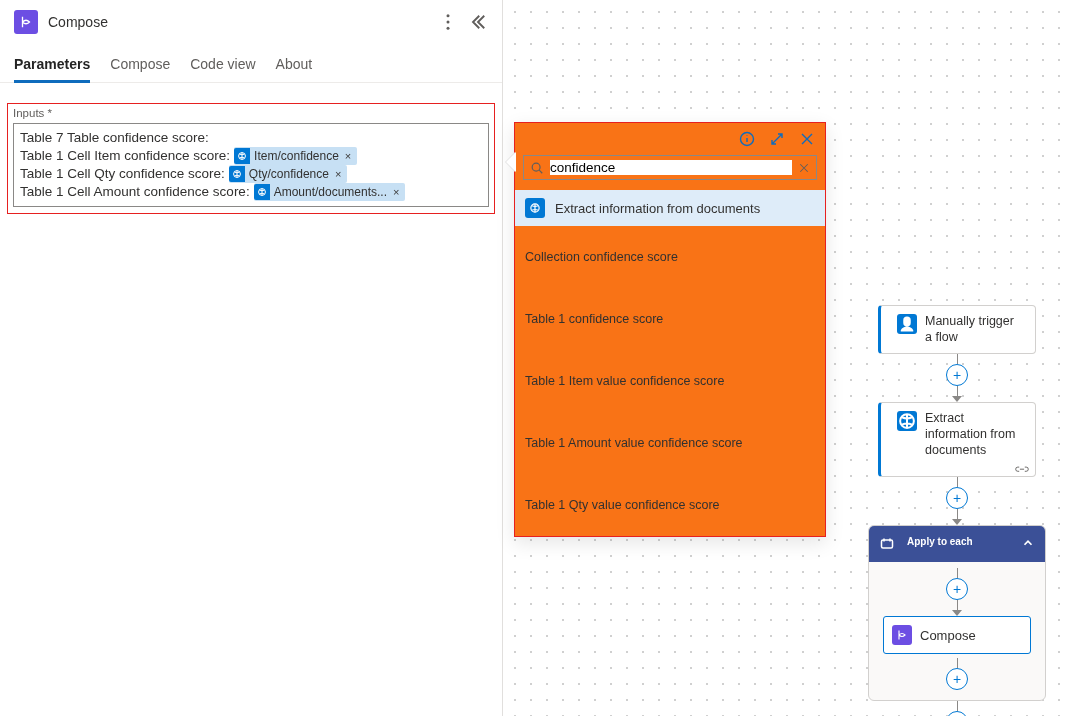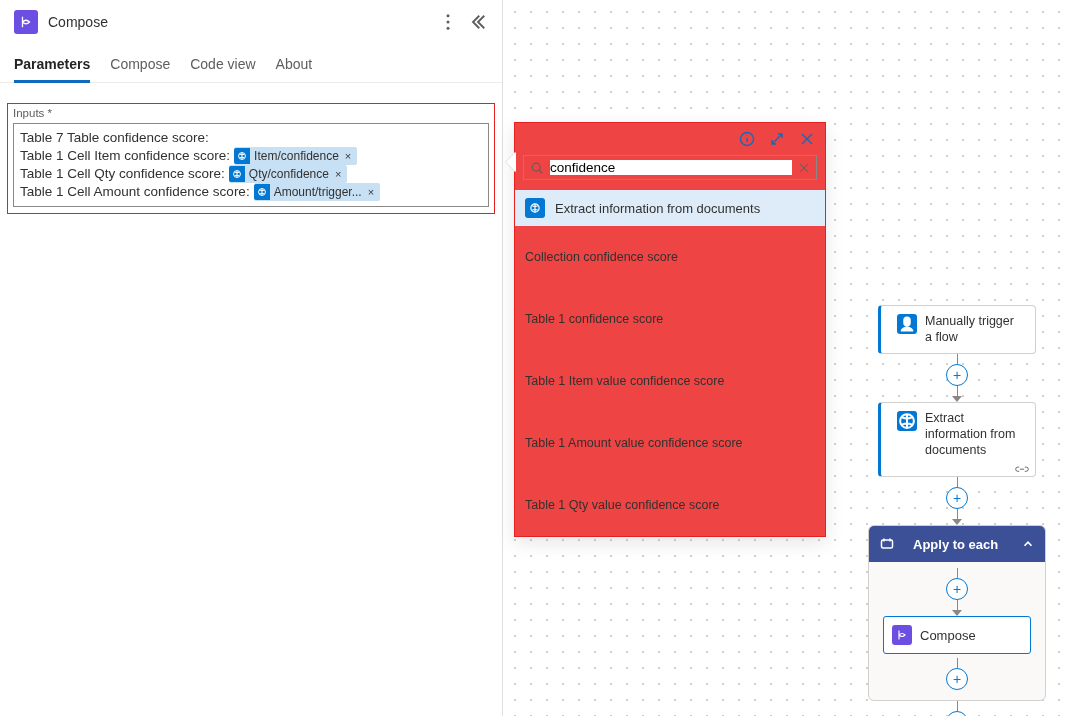--- a/index.html
+++ b/index.html
@@ -108,21 +108,21 @@
     flex-shrink:0;
   }
   .token-icon svg { width:10px; height:10px; }
   .token-x { font-size: 11px; color:#3b3a39; padding:0 2px; cursor:pointer; }
 
   
   .picker {
     position: absolute;
     left: 514px; top: 122px;
     width: 312px;
-    background: #ef4444;
+    background: #f97316;
     border: 1px solid #e62020;
     box-shadow: 0 6px 18px rgba(0,0,0,0.1);
   }
   .picker-arrow {
     position:absolute;
     left:506px; top:152px;
     width:0;height:0;
     border-top:10px solid transparent;
     border-bottom:10px solid transparent;
     border-right:10px solid #fff;
@@ -224,25 +224,25 @@
     border-radius:6px;
     background:#faf9f8;
     display:flex;flex-direction:column;align-items:center;
     padding-bottom:10px;
     position:relative;
   }
   .apply-header {
     width:100%;
     background:#3b5097;
     color:#fff;
-    display:flex;align-items:center;
+    display:flex;
     padding:10px 10px;
     border-radius:5px 5px 0 0;
-    gap:18px;
-    font-size:13px;
+    gap:12px;
+    font-size:10px;
     font-weight:600;
   }
   .apply-header .apply-icon{width:16px;height:16px;}
   .apply-header .chev{margin-left:auto;width:14px;height:14px;}
   .compose-node {
     width:148px;
     border:1.5px solid #0078d4;
     background:#fff;
     border-radius:3px;
     display:flex;align-items:center;gap:8px;
@@ -324,21 +324,21 @@
       </div>
       <div class="line">
         <span>Table 1 Cell Amount confidence score:</span>
         <span class="token">
           <span class="token-icon">
               <svg viewBox="0 0 16 16" fill="none" stroke="currentColor" stroke-width="1.6">
                 <circle cx="8" cy="8" r="5.5"></circle>
                 <path d="M8 2.5 v11 M4 5 q4 2 8 0 M4 11 q4 -2 8 0"></path>
               </svg>
             </span>
-          <span>Amount/trigger...</span>
+          <span>Amount/documents...</span>
           <span class="token-x">×</span>
         </span>
       </div>
     </div>
   </div>
 </div>
 
 <div class="picker-arrow"></div>
 
 <div class="picker">

